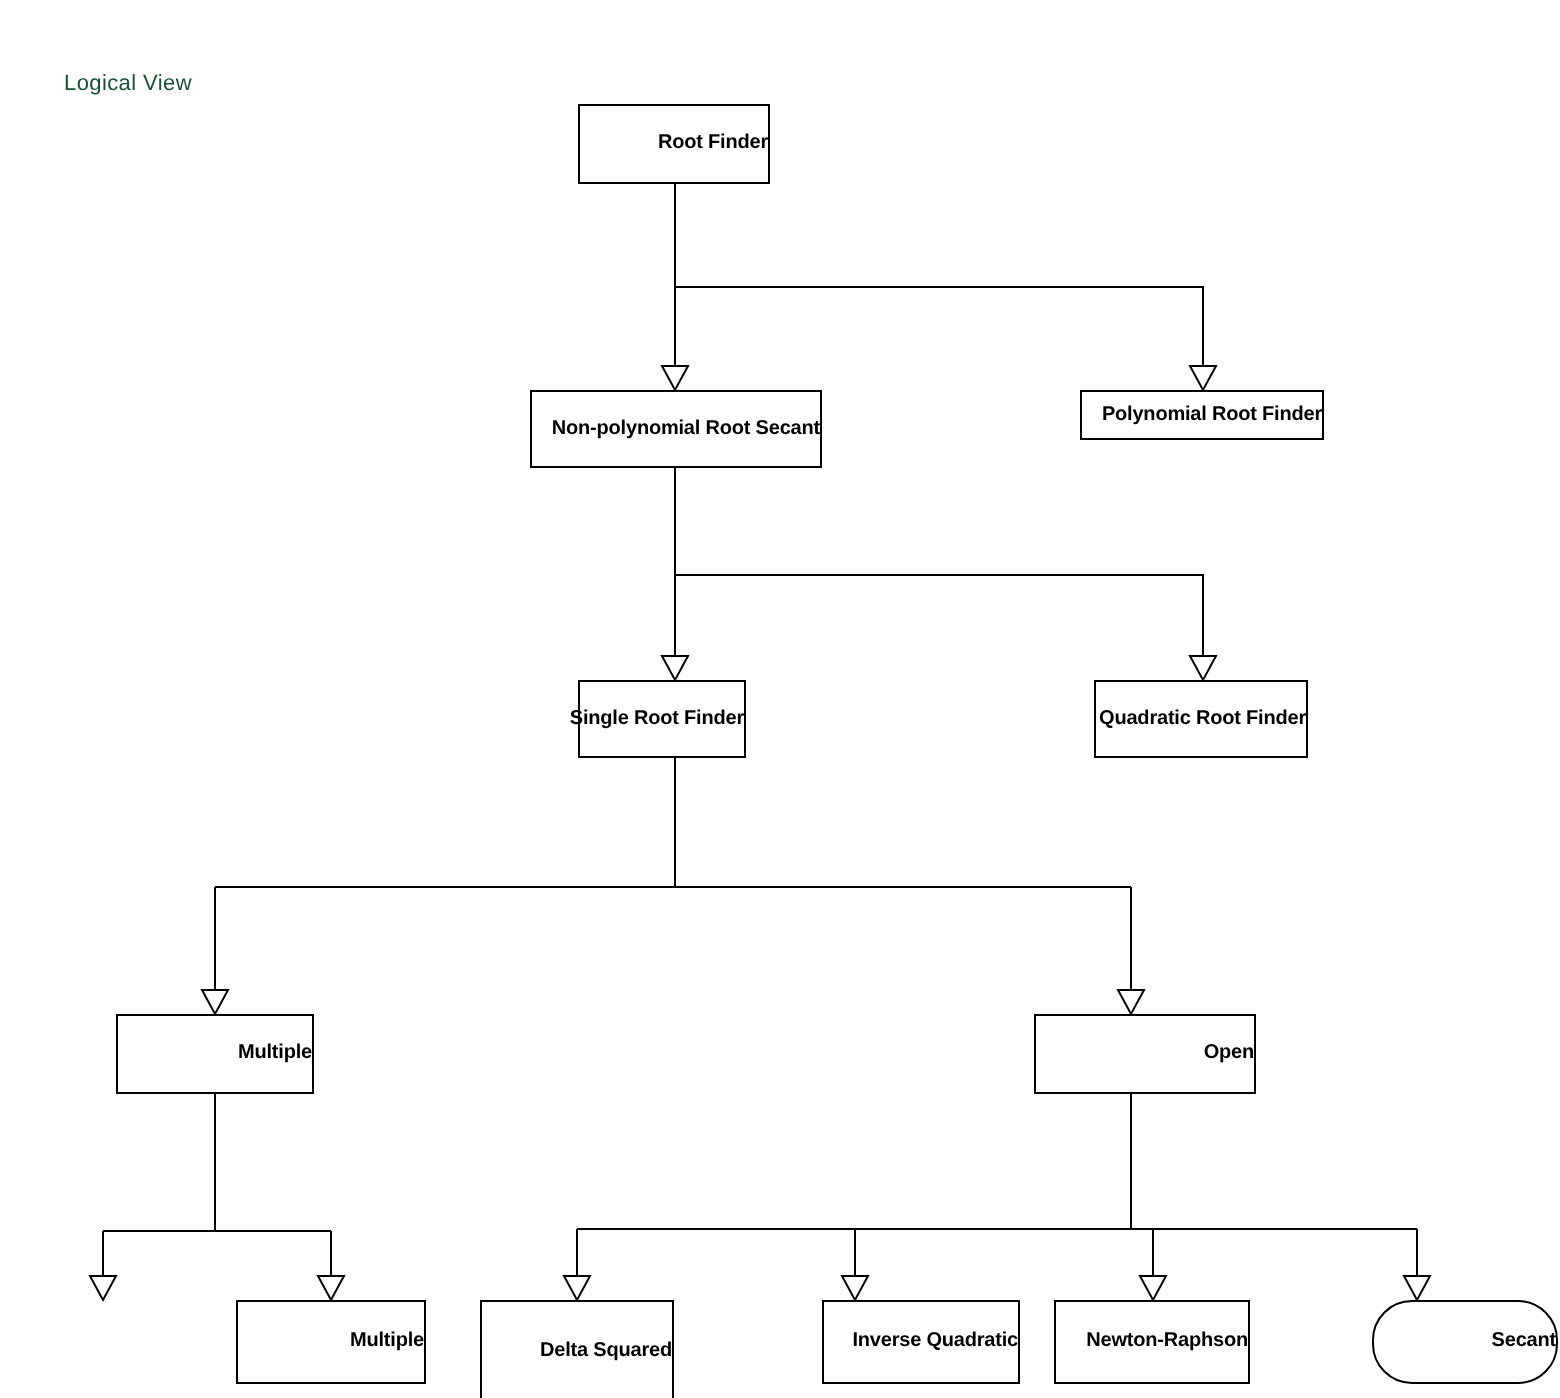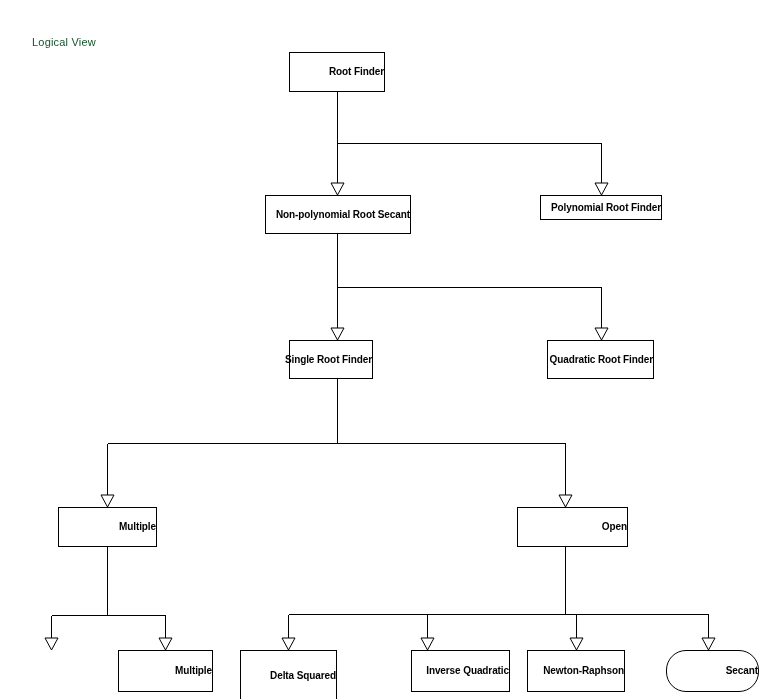--- a/index.html
+++ b/index.html
@@ -141,17 +141,17 @@
   </div>
 
   <div class="node" style="left:378px; top:650px; width:99px; height:42px;margin-left:33px;">
     <span class="node-label">Inverse Quadratic</span>
   </div>
 
   <div class="node" style="left:527px; top:650px; width:98px; height:42px;">
     <span class="node-label">Newton-Raphson</span>
   </div>
 
-  <div class="node" style="left:666px; top:650px; width:93px; height:42px;border-radius:20px;">
+  <div class="node" style="left:686px; top:650px; width:93px; height:42px;border-radius:20px;">
     <span class="node-label">Secant</span>
   </div>
 
 </div>
 
 </body></html>

